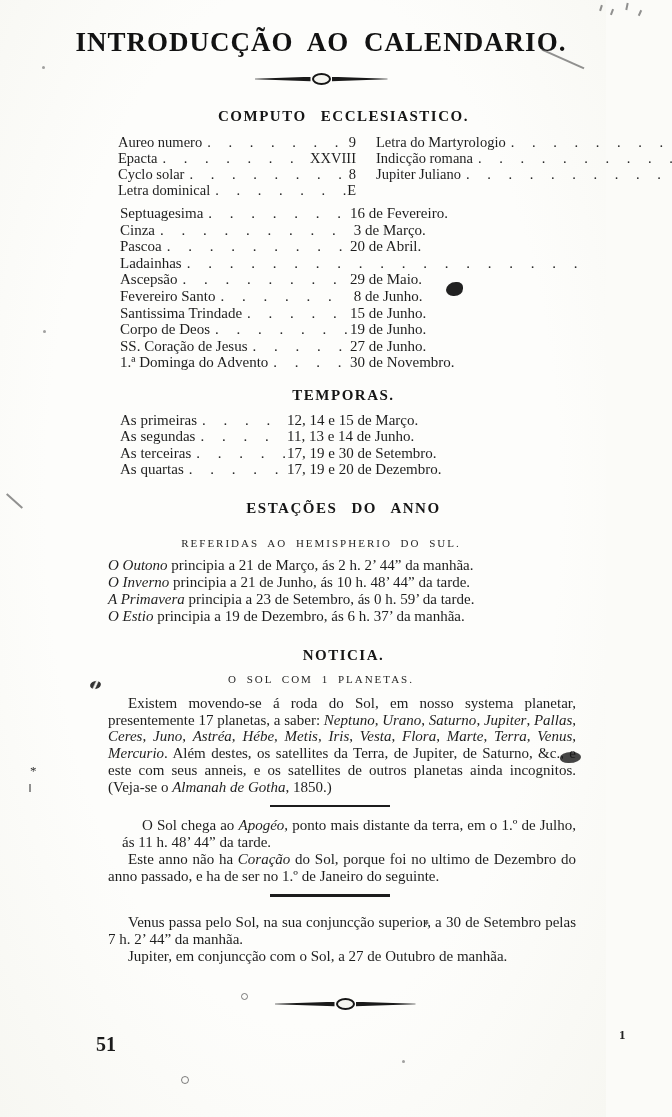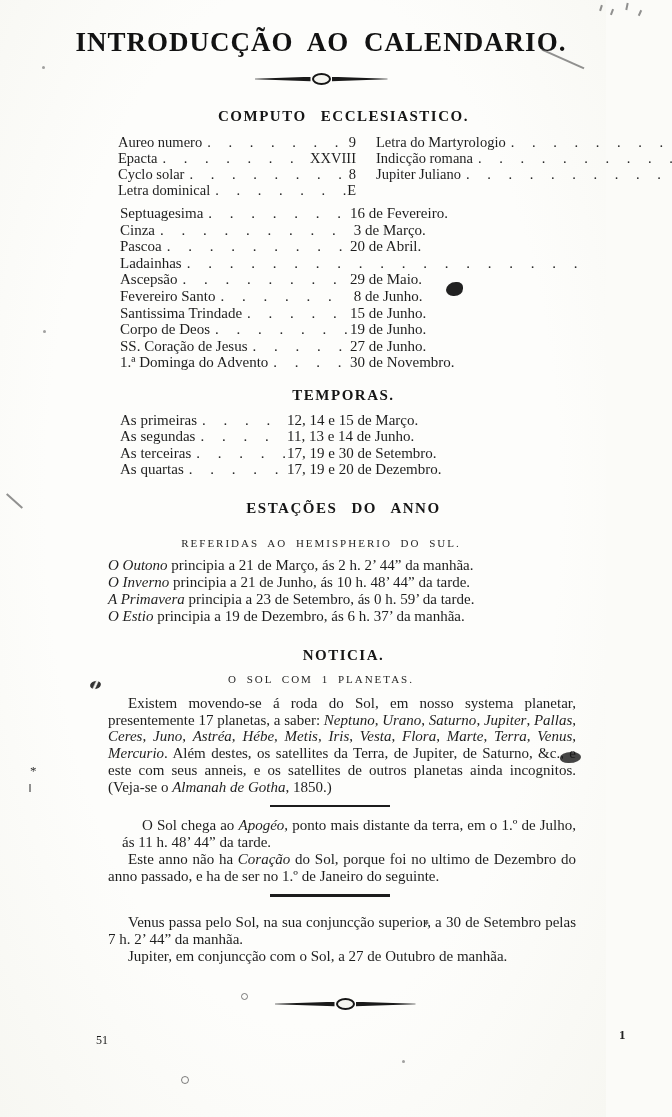--- a/index.html
+++ b/index.html
@@ -93,21 +93,21 @@
     text-align: justify;
     text-indent: 20px;
     line-height: 16.8px;
   }
   .mt-notpar { margin-top: 10px; }
   
   .orn2 { position: absolute; top: 998px; left: 272px; width: 146px; }
   .orn2 .wing { width: 60px; height: 5px; }
   .pg-left {
     position: absolute; top: 1033px; left: 96px;
-    font-size: 12px; font-weight: normal; color: #1b1b1b;
+    font-size: 20px; font-weight: bold; color: #1b1b1b;
   }
   .pg-right {
     position: absolute; top: 1027px; left: 619px;
     font-size: 13px; font-weight: bold; color: #222;
   }
   
   .art { position: absolute; pointer-events: none; }
   .spk { border-radius: 50%; background: #555; opacity: .55; }
   .bar { background: #4a4a4a; opacity: .6; }
   .blot-cinza {

